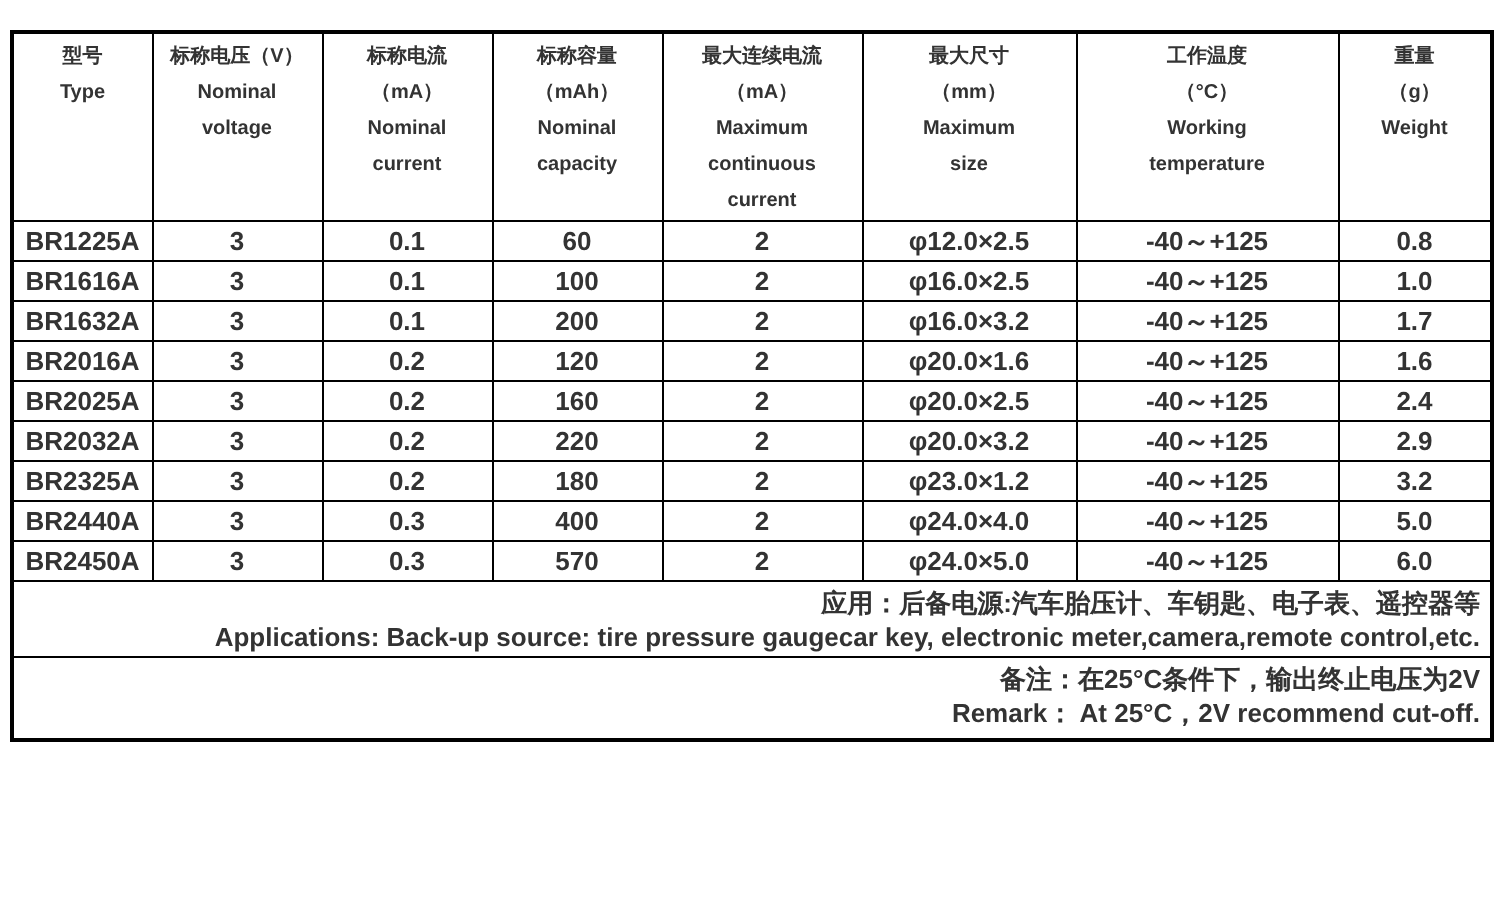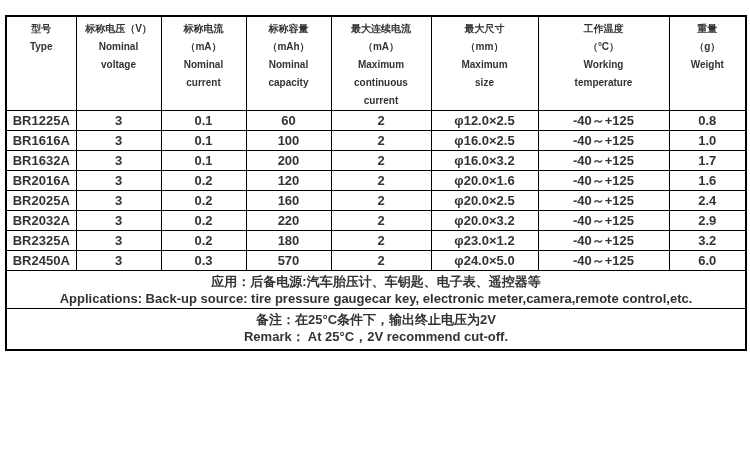--- a/index.html
+++ b/index.html
@@ -36,21 +36,21 @@
     height: 19px;
     text-align: center;
     vertical-align: middle;
     font-size: 13px;
     line-height: 19px;
     padding: 0;
     white-space: nowrap;
     overflow: hidden;
   }
   .spec td.note {
-    text-align: center;
+    text-align: right;
     vertical-align: top;
     font-size: 13px;
     line-height: 17px;
     padding: 2px 5px 1px 5px;
     white-space: pre-line;
     overflow: hidden;
   }
   .note.applications { height: 33px; }
   .note.remark { height: 37px; }
   col.c0 { width: 70px; }
@@ -175,20 +175,30 @@
           <td class="data">BR2325A</td>
           <td class="data">3</td>
           <td class="data">0.2</td>
           <td class="data">180</td>
           <td class="data">2</td>
           <td class="data">φ23.0×1.2</td>
           <td class="data">-40～+125</td>
           <td class="data">3.2</td>
         </tr>
         <tr>
+          <td class="data">BR2440A</td>
+          <td class="data">3</td>
+          <td class="data">0.3</td>
+          <td class="data">400</td>
+          <td class="data">2</td>
+          <td class="data">φ24.0×4.0</td>
+          <td class="data">-40～+125</td>
+          <td class="data">5.0</td>
+        </tr>
+        <tr>
           <td class="data">BR2450A</td>
           <td class="data">3</td>
           <td class="data">0.3</td>
           <td class="data">570</td>
           <td class="data">2</td>
           <td class="data">φ24.0×5.0</td>
           <td class="data">-40～+125</td>
           <td class="data">6.0</td>
         </tr>
       </tbody>

